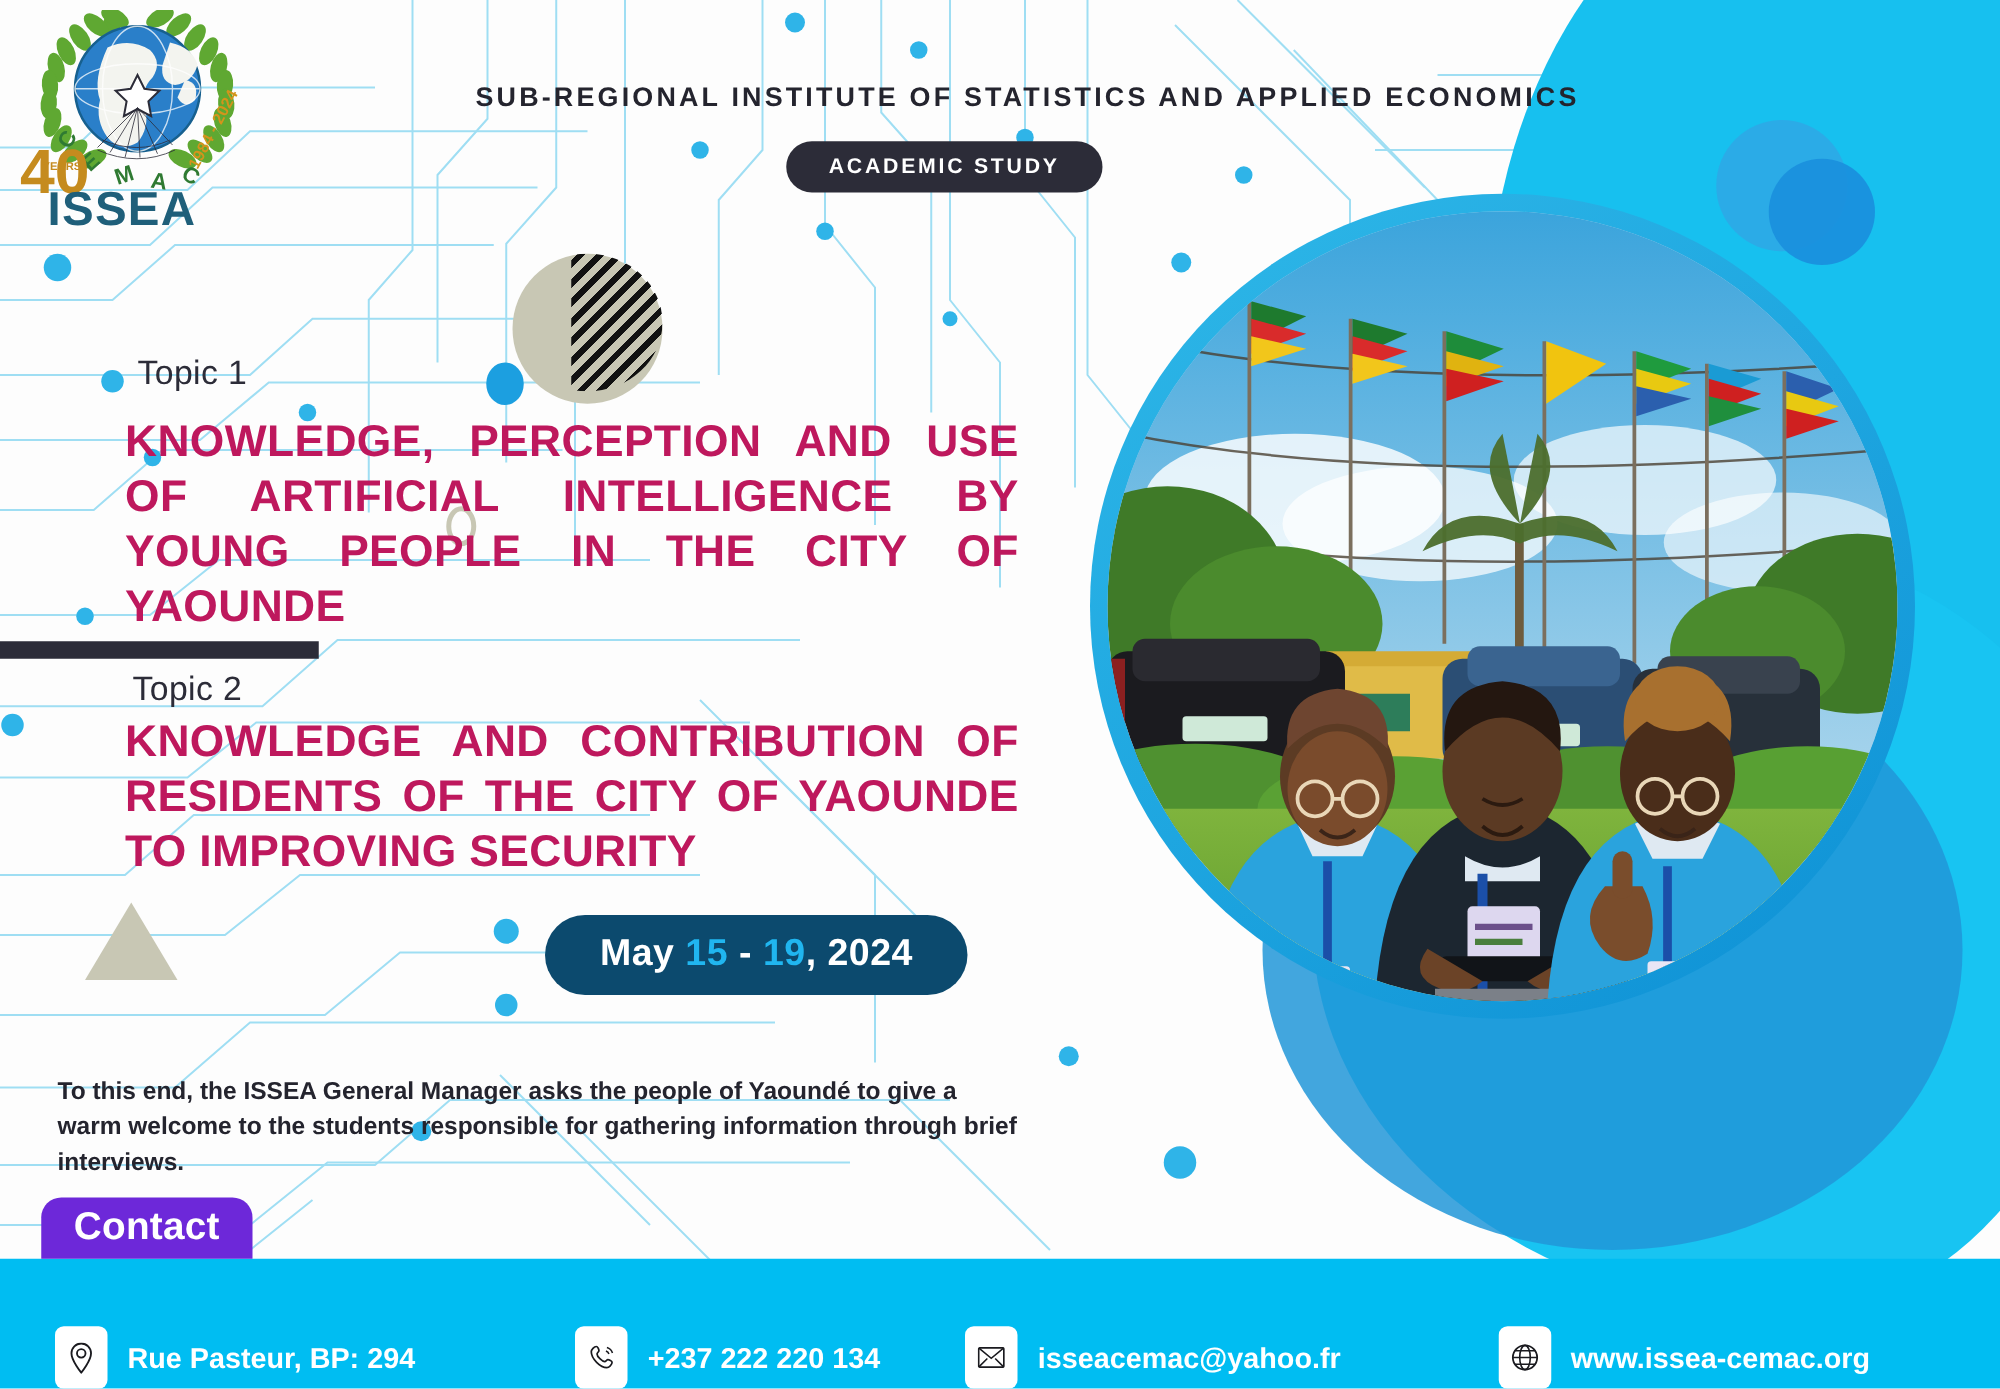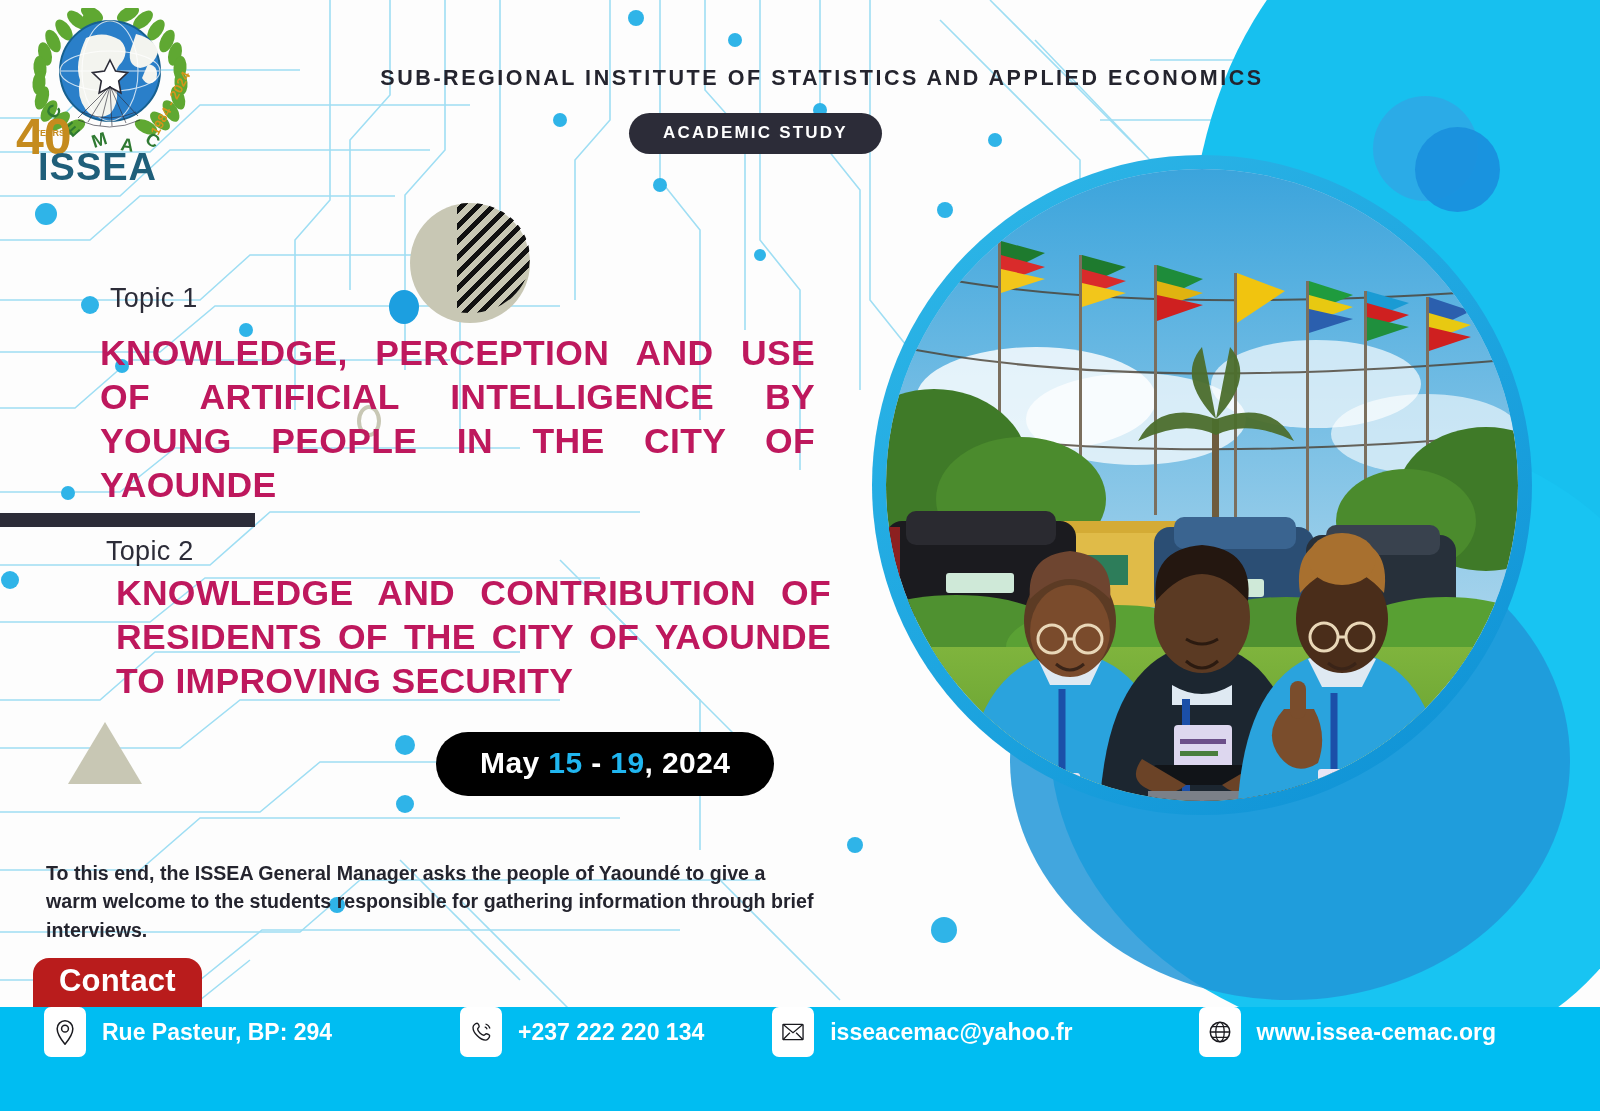--- a/index.html
+++ b/index.html
@@ -190,36 +190,36 @@
     font-size: 35.5px;
     font-weight: 800;
     line-height: 1.24;
     color: #be185d;
     letter-spacing: .3px;
     text-align: justify;
     text-align-last: left;
     z-index: 6;
   }
   #topic1-title { left: 100px; top: 331px; }
-  #topic2-title { left: 100px; top: 571px; margin-left: 16px; }
+  #topic2-title { left: 100px; top: 571px; }
 
   .divider-bar {
     position: absolute;
     left: 0; top: 513px;
     width: 255px; height: 14px;
     background: #2c2c38;
     z-index: 6;
   }
 
   
   .date-badge {
     position: absolute;
     left: 436px; top: 732px;
     padding: 14px 44px 16px;
-    background: #000000;
+    background: #0c4a6e;
     border-radius: 40px;
     font-size: 30px;
     font-weight: 700;
     color: #ffffff;
     letter-spacing: .4px;
     z-index: 6;
   }
   .date-badge .hl { color: #20b6f0; }
 
   
@@ -240,34 +240,34 @@
     position: absolute;
     left: 0; bottom: 0;
     width: 1600px; height: 104px;
     background: #00bdf2;
     z-index: 7;
   }
   .contact-tab {
     position: absolute;
     left: 33px; bottom: 104px;
     padding: 5px 26px 8px;
-    background: #b91c1c;
+    background: #6d28d9;
     border-radius: 16px 16px 0 0;
     color: #ffffff;
     font-size: 31px;
     font-weight: 700;
     letter-spacing: .2px;
     z-index: 7;
   }
   .contact-row {
     position: absolute;
     left: 0; bottom: 0;
     width: 1600px; height: 104px;
     display: flex;
-    align-items: flex-start;
+    align-items: flex-end;
     z-index: 8;
   }
   .contact-item {
     display: flex;
     align-items: center;
     gap: 16px;
     color: #ffffff;
     font-size: 23px;
     font-weight: 700;
     white-space: nowrap;

